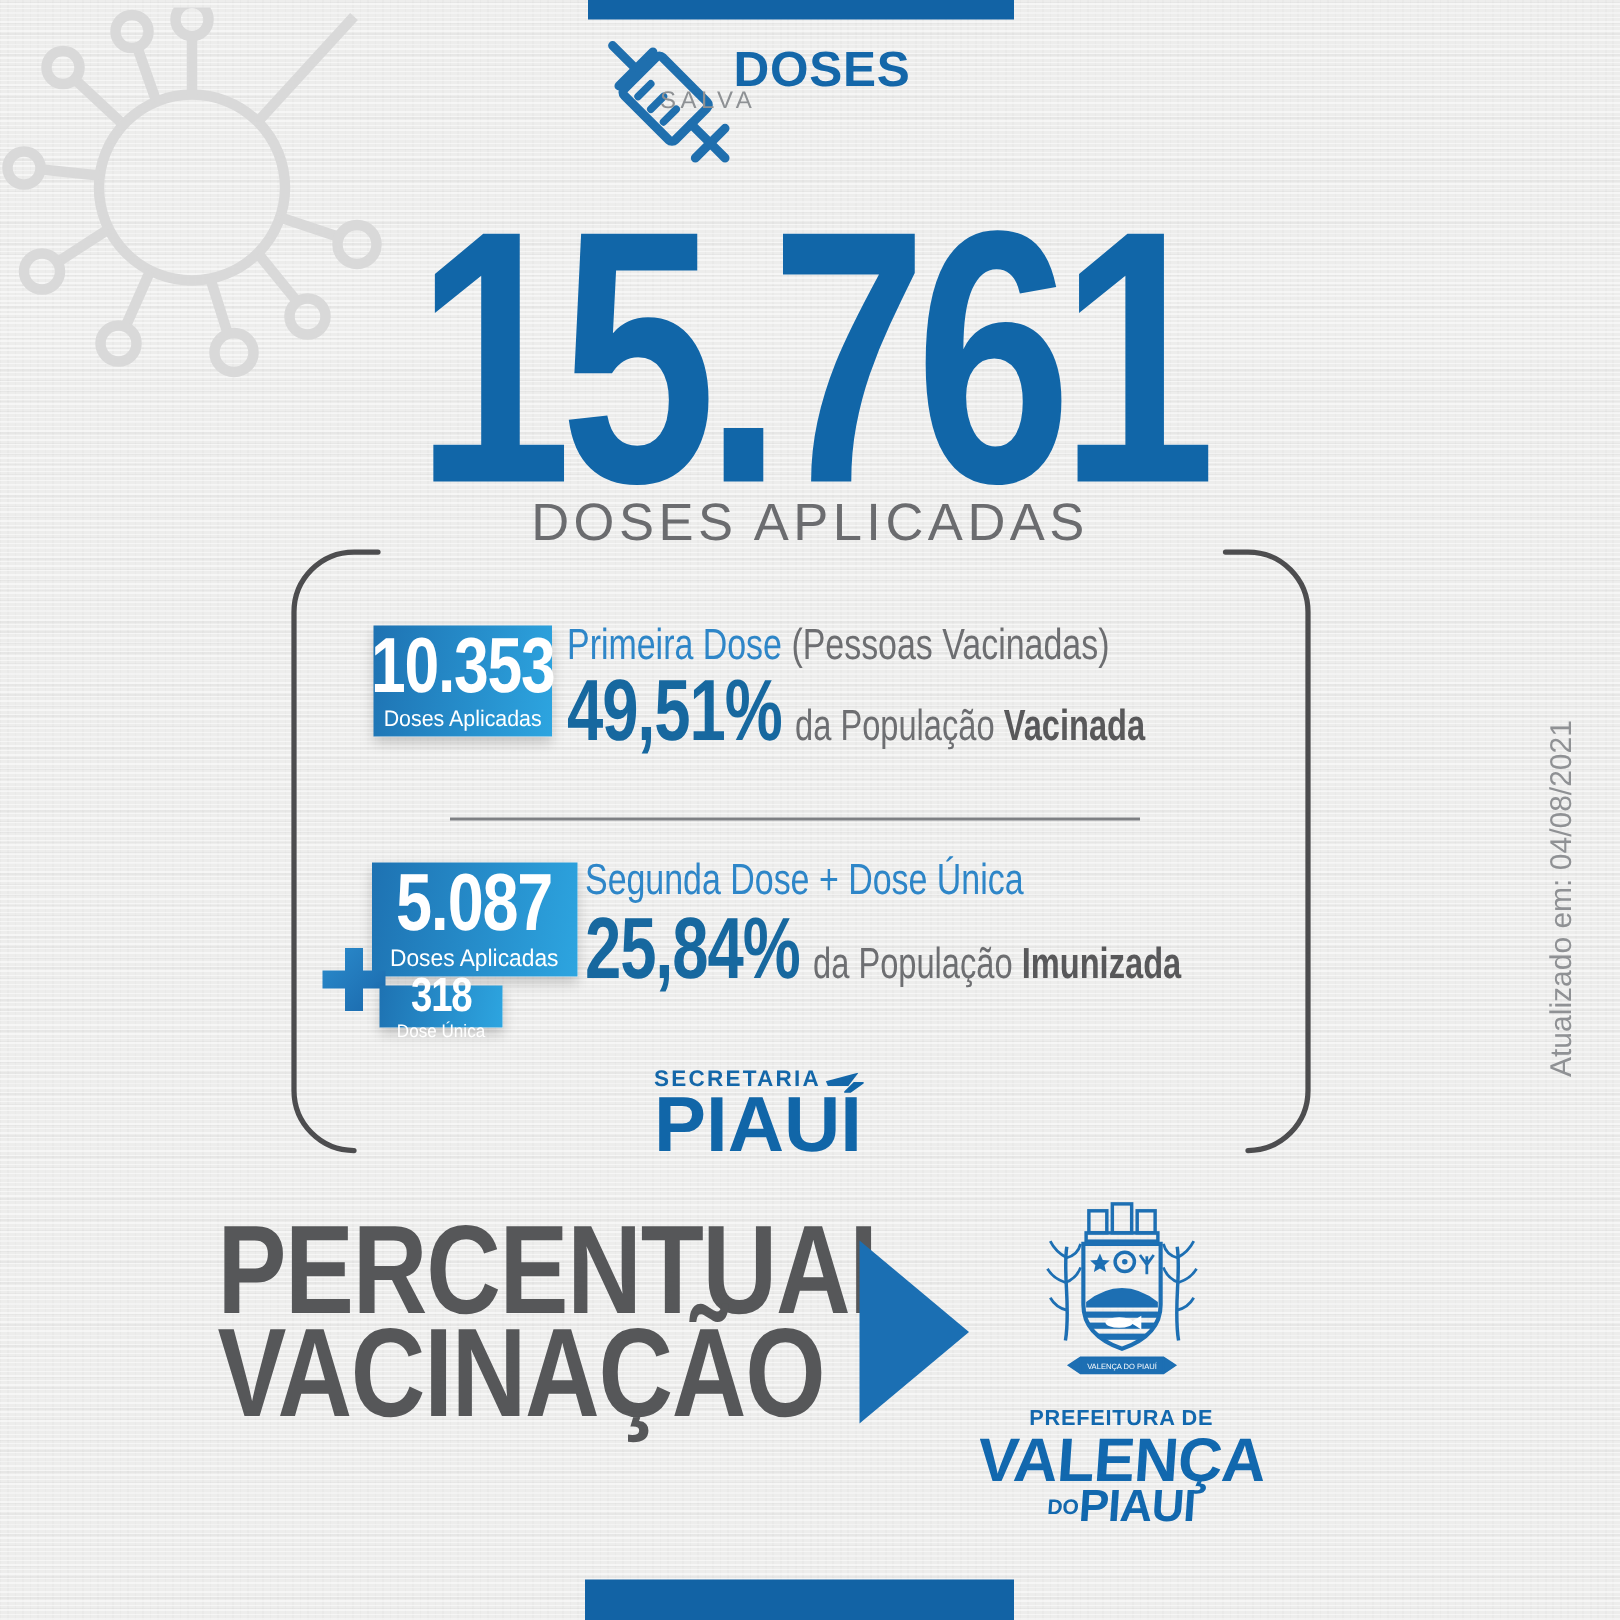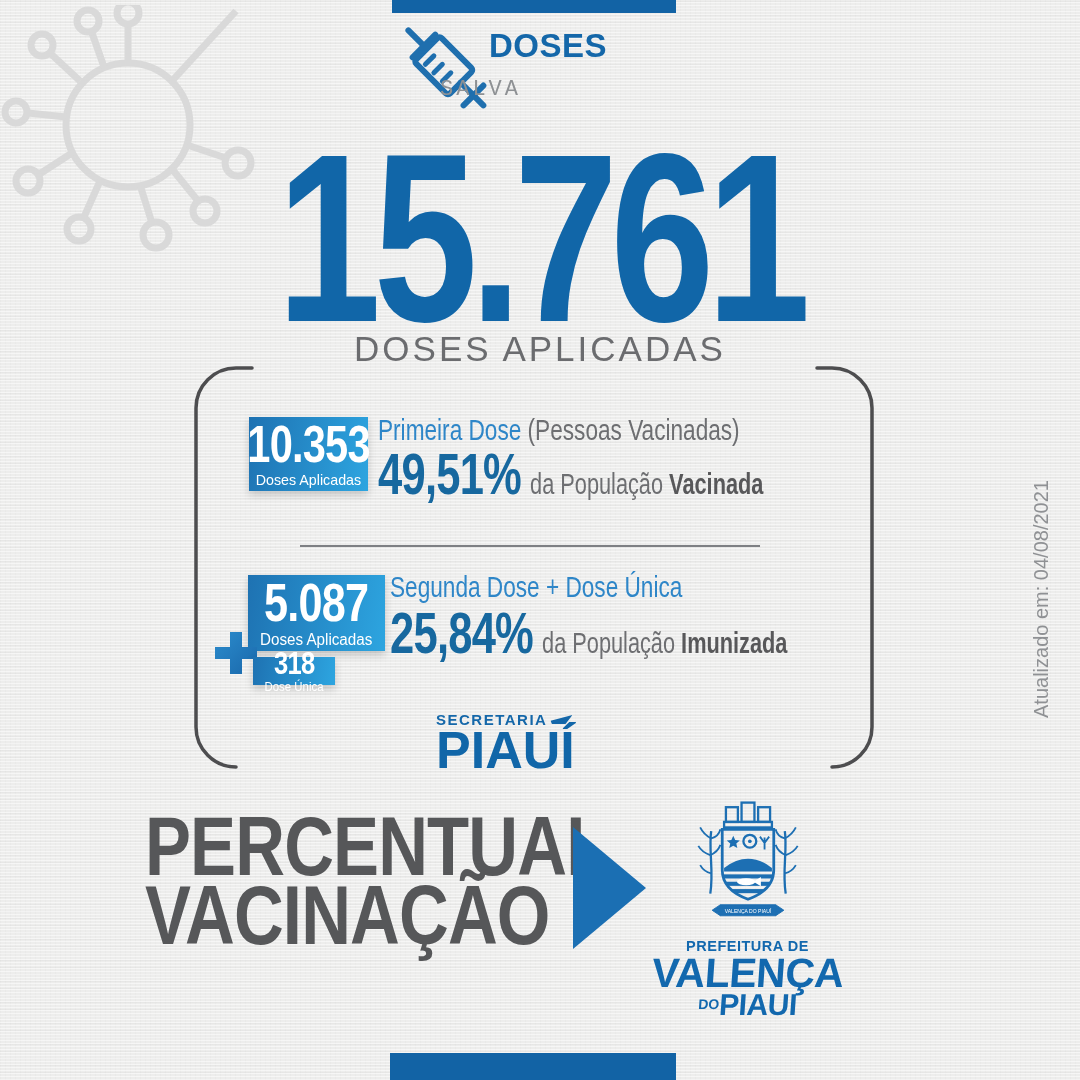--- a/index.html
+++ b/index.html
@@ -19,21 +19,21 @@
   .top-bar   { left:392px; top:0; width:284px; height:13px; background:#1263a5; }
   .bottom-bar{ left:390px; top:1053px; width:286px; height:27px; background:#1263a5; }
 
   
   .virus { left:0px; top:5px; }
 
   
   .syringe { left:390px; top:12px; }
   .vacina-word { left:489px; top:27px; font-size:33px; font-weight:800; color:#1467a9; letter-spacing:.5px; }
   .salva-line { left:440px; top:57px; display:flex; align-items:flex-start; }
-  .salva-text { font-size:22px; color:#8e9194; letter-spacing:3px; margin-top:20px;font-family:Liberation Mono, monospace; }
+  .salva-text { font-size:16px; color:#8e9194; letter-spacing:3px; margin-top:2px; }
   .vidas-text { font-size:47px; font-weight:800; color:#1467a9; line-height:.9; margin-left:4px; letter-spacing:0; }
 
   
   .hero-number { left:0; top:118px; width:1080px; text-align:center;
     font-size:240px; font-weight:800; color:#1166a8; line-height:1;
     letter-spacing:-10px; transform:scaleX(.78); }
   .hero-label { left:0; top:329px; width:1080px; text-align:center;
     font-size:35px; color:#6b6c6f; letter-spacing:3px; }
 
   

